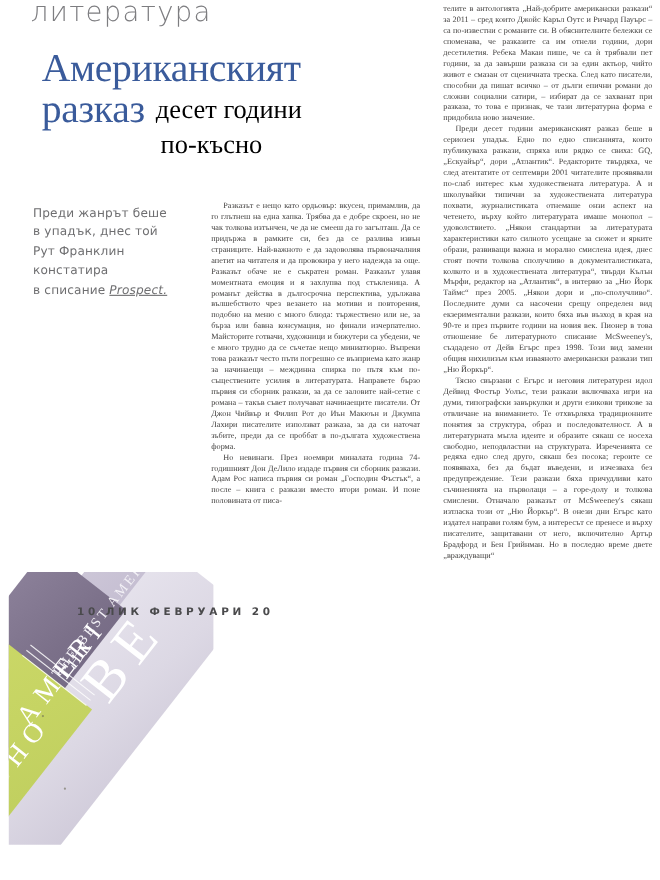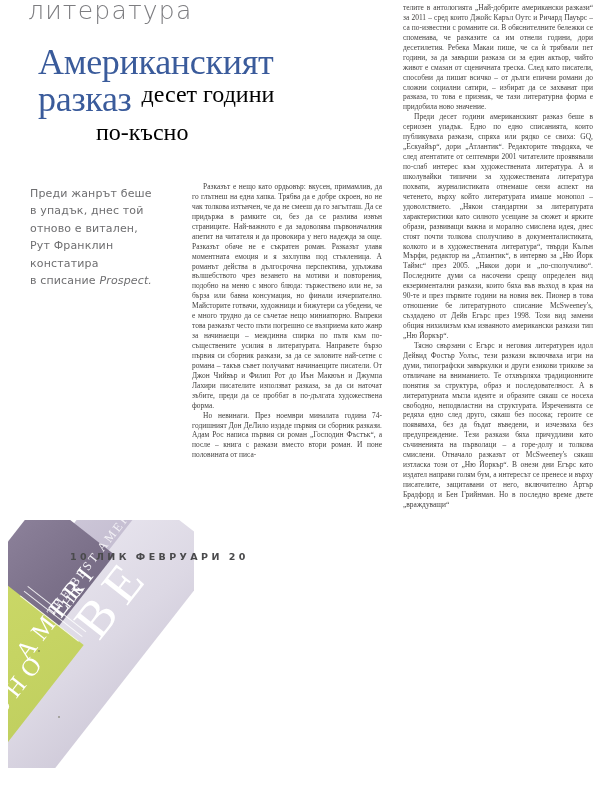--- a/index.html
+++ b/index.html
@@ -49,21 +49,21 @@
     font-family: "Liberation Serif", "DejaVu Serif", serif;
     font-size: 36px;
     line-height: 1.04;
     color: #3a5b9b;
     letter-spacing: -0.3px;
     margin: 0;
     font-weight: normal;
   }
   .headline-line2 {
     display: flex;
-    align-items: flex-start;
+    align-items: center;
     gap: 10px;
   }
   .headline-sub {
     font-family: "Liberation Serif", "DejaVu Serif", serif;
     font-size: 24px;
     line-height: 1.12;
     color: #000000;
     white-space: nowrap;
     font-weight: normal;
   }
@@ -75,20 +75,21 @@
     top: 185px;
     width: 140px;
     font-family: "DejaVu Sans", sans-serif;
     font-size: 11px;
     line-height: 1.58;
     color: #6e6e70;
     letter-spacing: 0.15px;
   }
   .standfirst em {
     font-style: italic;
+    text-decoration: underline;
   }
 
   
   .col {
     position: absolute;
     font-size: 7.45px;
     line-height: 1.335;
     text-align: justify;
     color: #42403f;
     letter-spacing: 0.02px;
@@ -277,27 +278,26 @@
 <div class="page">
 
   <div class="kicker">литература</div>
 
   <div class="headline">
     <div class="headline-main">Американският</div>
     <div class="headline-line2">
       <span class="headline-main">разказ</span>
       <span class="headline-sub">десет години</span>
     </div>
-    <div class="headline-sub" style="margin-left:58px;">по-късно</div>
+    <div class="headline-sub" style="margin-left:108px;">по-късно</div>
   </div>
 
   <div class="standfirst">
     <div>Преди жанрът беше</div>
     <div>в упадък, днес той</div>
-    <div>отново е витален,</div>
     <div>Рут Франклин</div>
     <div>констатира</div>
     <div>
       <span>в списание </span><em>Prospect.</em>
     </div>
   </div>
 
   <div class="col" id="col-mid">
     <p>Разказът е нещо като ордьовър: вкусен, примамлив, да го глътнеш на една хапка. Трябва да е добре скроен, но не чак толкова изтънчен, че да не смееш да го загълташ. Да се придържа в рамките си, без да се разлива извън страниците. Най-важното е да задоволява първоначалния апетит на читателя и да провокира у него надежда за още. Разказът обаче не е съкратен роман. Разказът улавя моментната емоция и я захлупва под стъкленица. А романът действа в дългосрочна перспектива, удължава вълшебството чрез везането на мотиви и повторения, подобно на меню с много блюда: тържествено или не, за бърза или бавна консумация, но финали изчерпателно. Майсторите готвачи, художници и бижутери са убедени, че е много трудно да се съчетае нещо миниатюрно. Въпреки това разказът често пъти погрешно се възприема като жанр за начинаещи – междинна спирка по пътя към по-съществените усилия в литературата. Направете бързо първия си сборник разкази, за да се заловите най-сетне с романа – такъв съвет получават начинаещите писатели. От Джон Чийвър и Филип Рот до Иън Макюън и Джумпа Лахири писателите използват разказа, за да си наточат зъбите, преди да се проббат в по-дългата художествена форма.</p>
     <p>Но невинаги. През ноември миналата година 74-годишният Дон ДеЛило издаде първия си сборник разкази. Адам Рос написа първия си роман „Господин Фъстък“, а после – книга с разкази вместо втори роман. И поне половината от писа-</p>

